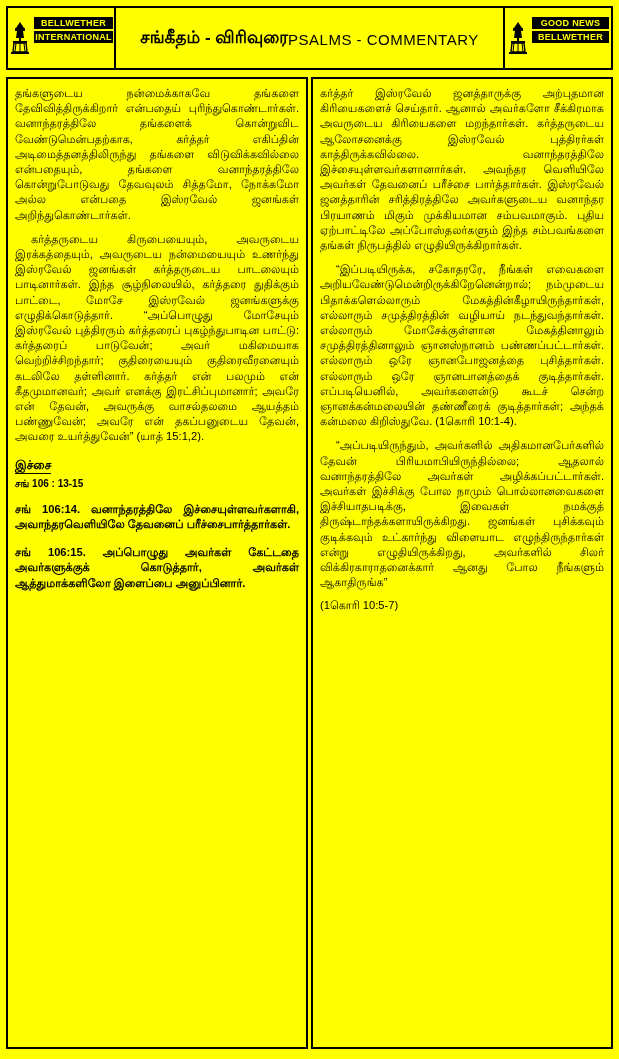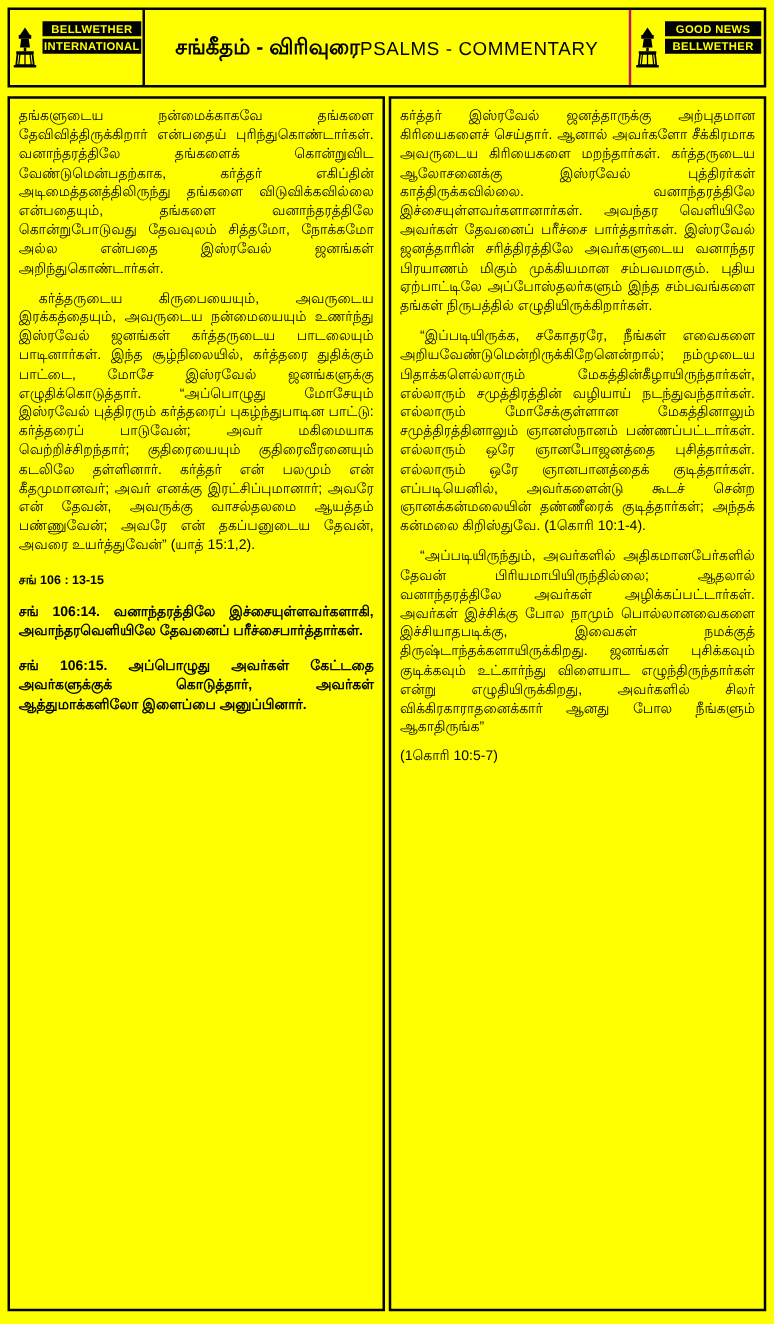--- a/index.html
+++ b/index.html
@@ -37,21 +37,21 @@
     border-right: 2px solid #000;
     box-sizing: border-box;
     display: flex;
     flex-direction: column;
     align-items: center;
     justify-content: center;
     padding: 2px 2px;
   }
   .logo-box.right {
     border-right: none;
-    border-left: 2px solid #be185d;
+    border-left: 2px solid #000000;
   }
   .logo-row {
     display: flex;
     align-items: center;
     justify-content: center;
     width: 100%;
   }
   .logo-mark {
     width: 22px;
     height: 34px;
@@ -227,20 +227,23 @@
 
   <div class="columns">
 
     <div class="col left">
 
       <p class="para">தங்களுடைய நன்மைக்காகவே தங்களை தேவிவித்திருக்கிறார் என்பதைய் புரிந்துகொண்டார்கள். வனாந்தரத்திலே தங்களைக் கொன்றுவிட வேண்டுமென்பதற்காக, கர்த்தர் எகிப்தின் அடிமைத்தனத்திலிருந்து தங்களை விடுவிக்கவில்லை என்பதையும், தங்களை வனாந்தரத்திலே கொன்றுபோடுவது தேவவுலம் சித்தமோ, நோக்கமோ அல்ல என்பதை இஸ்ரவேல் ஜனங்கள் அறிந்துகொண்டார்கள்.</p>
 
       <p class="para indent">கர்த்தருடைய கிருபையையும், அவருடைய இரக்கத்தையும், அவருடைய நன்மையையும் உணர்ந்து இஸ்ரவேல் ஜனங்கள் கர்த்தருடைய பாடலையும் பாடினார்கள். இந்த சூழ்நிலையில், கர்த்தரை துதிக்கும் பாட்டை, மோசே இஸ்ரவேல் ஜனங்களுக்கு எழுதிக்கொடுத்தார். “அப்பொழுது மோசேயும் இஸ்ரவேல் புத்திரரும் கர்த்தரைப் புகழ்ந்துபாடின பாட்டு: கர்த்தரைப் பாடுவேன்; அவர் மகிமையாக வெற்றிச்சிறந்தார்; குதிரையையும் குதிரைவீரனையும் கடலிலே தள்ளினார். கர்த்தர் என் பலமும் என் கீதமுமானவர்; அவர் எனக்கு இரட்சிப்புமானார்; அவரே என் தேவன், அவருக்கு வாசல்தலமை ஆயத்தம் பண்ணுவேன்; அவரே என் தகப்பனுடைய தேவன், அவரை உயர்த்துவேன்” (யாத் 15:1,2).</p>
 
       <div class="heading-block">
+        <div class="heading-line">
+          <span class="heading-line underline">இச்சை</span>
+        </div>
         <div class="ref-line">சங் 106 : 13-15</div>
       </div>
 
       <p class="verse">சங் 106:14. வனாந்தரத்திலே இச்சையுள்ளவர்களாகி, அவாந்தரவெளியிலே தேவனைப் பரீச்சைபார்த்தார்கள்.</p>
       <p class="verse">சங் 106:15. அப்பொழுது அவர்கள் கேட்டதை அவர்களுக்குக் கொடுத்தார், அவர்கள் ஆத்துமாக்களிலோ இளைப்பை அனுப்பினார்.</p>
 
     </div>
 
     <div class="col right">
 

